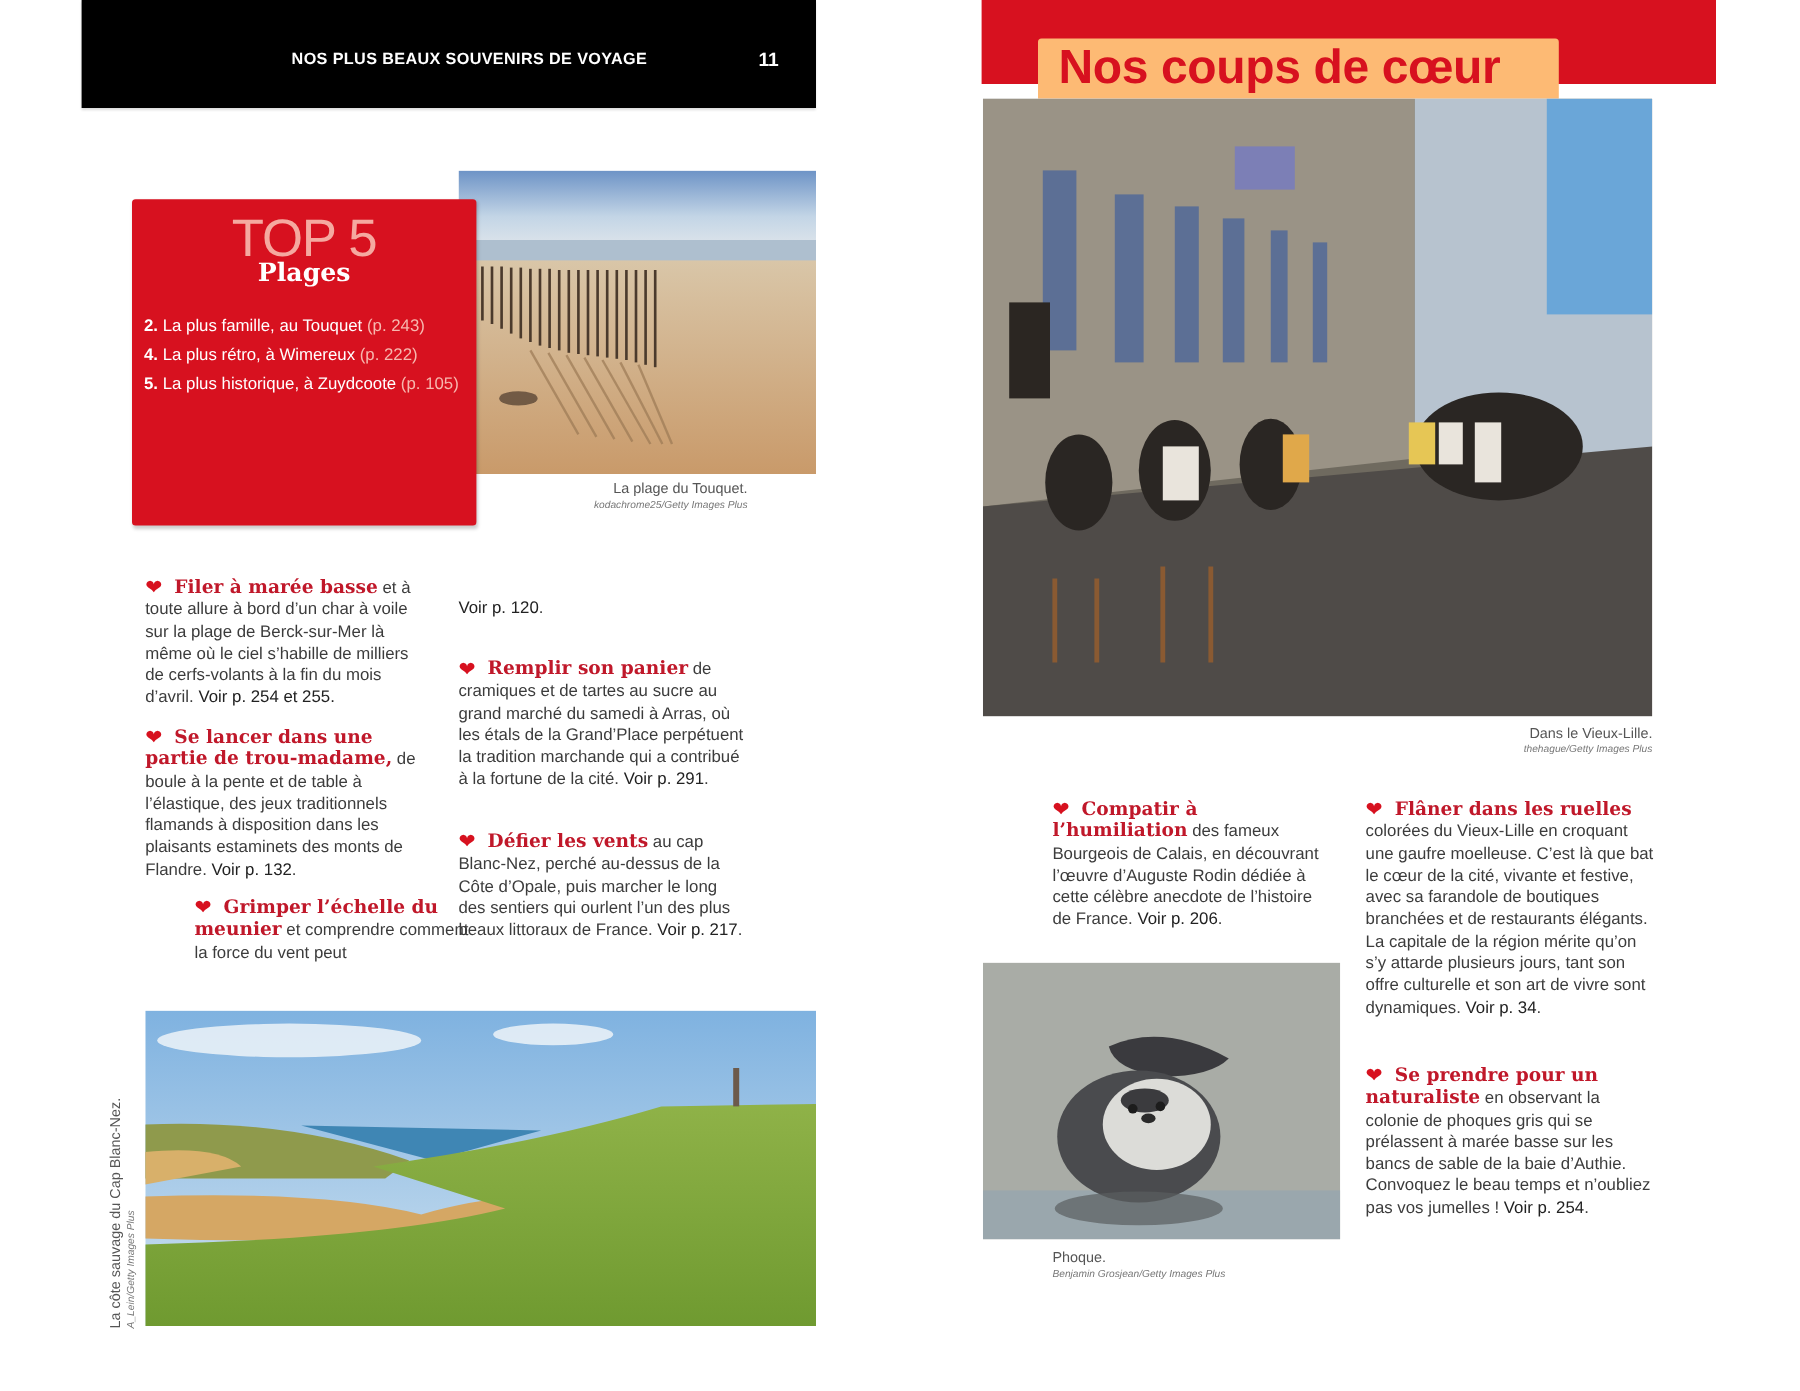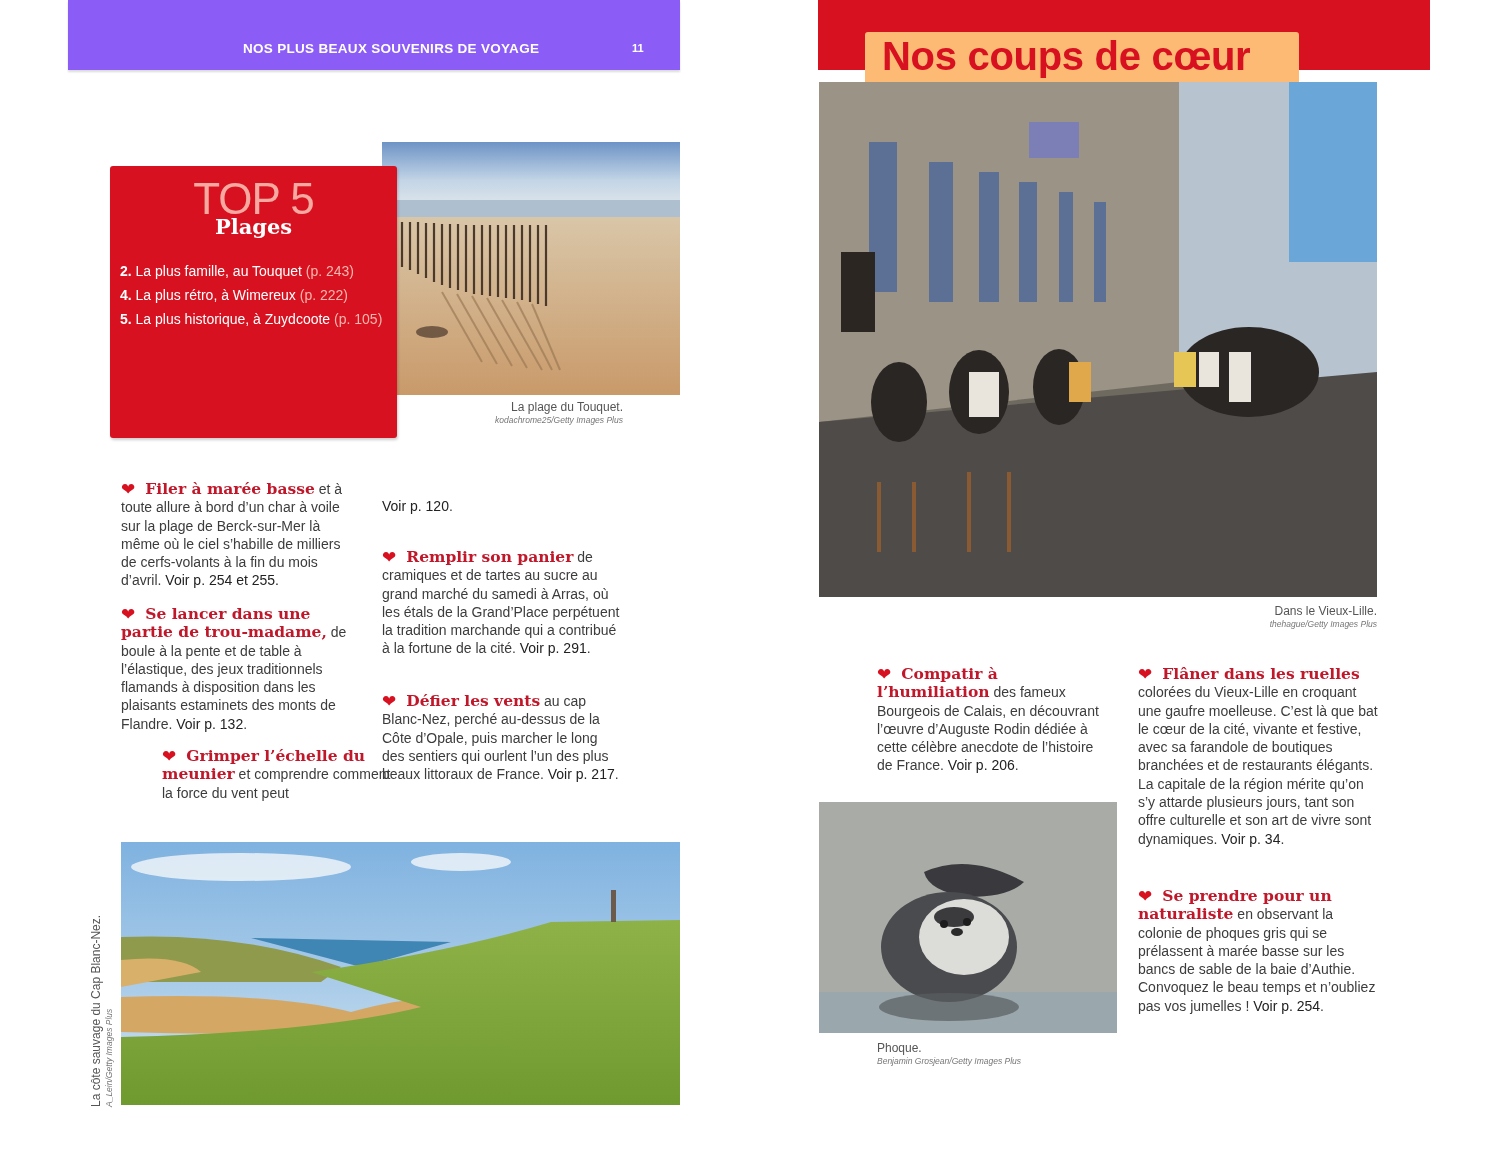--- a/index.html
+++ b/index.html
@@ -2,23 +2,23 @@
 <html><head>
 <meta charset="utf-8">
 <style>
   * { box-sizing: border-box; margin: 0; padding: 0; }
   html, body { width: 1500px; height: 1159px; background: #ffffff; overflow: hidden; }
   body { position: relative; font-family: "Liberation Sans", sans-serif; color: #3a3a3a; }
 
   .abs { position: absolute; }
 
   
-  .bar-left { left: 68px; top: 0; width: 612px; height: 70px; background: #8b5cf6; box-shadow: 0 2px 2px rgba(0,0,0,0.15); text-decoration: underline; }
+  .bar-left { left: 68px; top: 0; width: 612px; height: 90px; background: #000000; box-shadow: 0 2px 2px rgba(0,0,0,0.15); text-decoration: underline; }
   .running-head { position: absolute; left: 175px; top: 41px; font-size: 13.5px; font-weight: bold; color: #fff; letter-spacing: 0.3px; }
-  .page-num { position: absolute; left: 564px; top: 42px; font-size: 11px; font-weight: bold; color: #fff; }
+  .page-num { position: absolute; left: 564px; top: 42px; font-size: 16px; font-weight: bold; color: #fff; }
 
   .bar-right { left: 818px; top: 0; width: 612px; height: 70px; background: #d7111f; }
   .title-tab { left: 865px; top: 32px; width: 434px; height: 50px; background: #fdba74; border-radius: 3px 3px 0 0; }
   .page-title { position: absolute; left: 17px; top: 2px; font-size: 40px; font-weight: bold; color: #d7111f; letter-spacing: -0.3px; }
 
   
   .top5 { left: 110px; top: 166px; width: 287px; height: 272px; background: #d7111f; border-radius: 3px; box-shadow: 1px 2px 3px rgba(0,0,0,0.2); z-index: 2; }
   .top5-title { position: absolute; width: 100%; text-align: center; top: 8px; font-size: 44px; color: #f5a9a0; font-weight: normal; letter-spacing: -1px; }
   .top5-sub { position: absolute; width: 100%; text-align: center; top: 48px; font-family: "DejaVu Serif", serif; font-weight: bold; font-size: 21px; color: #fff; }
   .top5-list { position: absolute; left: 10px; top: 96px; width: 270px; list-style: none; color: #fff; font-size: 14px; line-height: 19px; }

